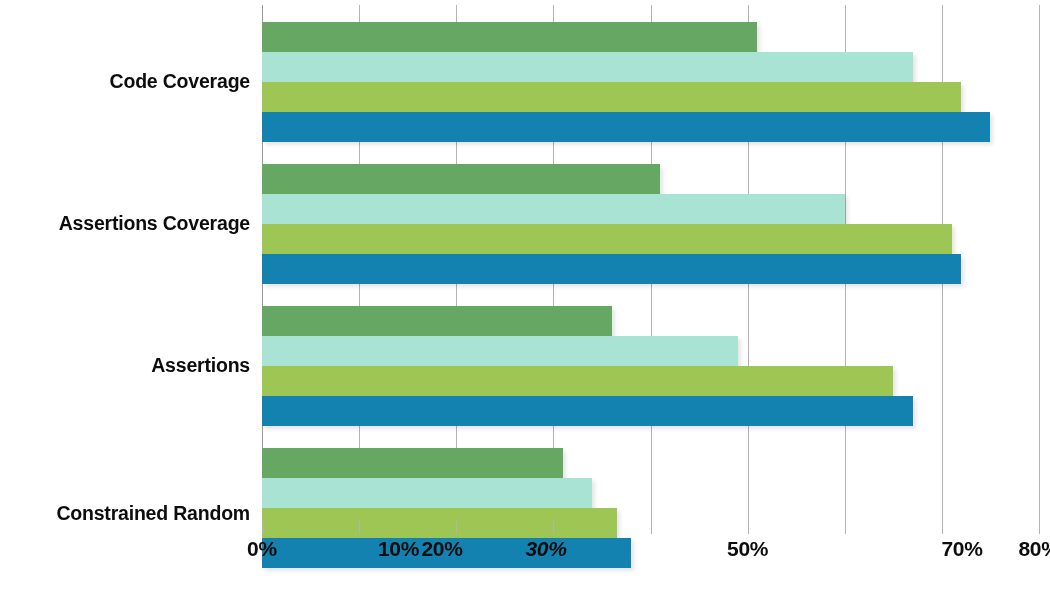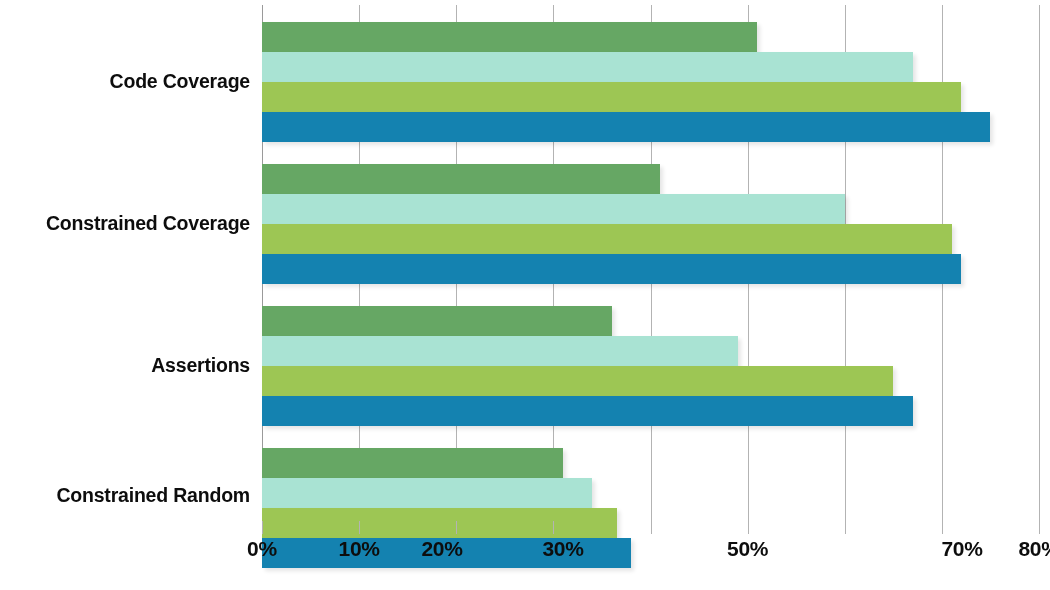--- a/index.html
+++ b/index.html
@@ -112,23 +112,23 @@
     letter-spacing: -0.3px;
   }
 </style>
 </head>
 <body>
 
 <div id="chart-root">
 
   <div id="category-labels">
       <div class="cat-label-box" style="top: 72px;">Code Coverage</div>
-      <div class="cat-label-box" style="top: 214px;">Constrained Coverage</div>
+      <div class="cat-label-box" style="top: 214px;">Assertions Coverage</div>
       <div class="cat-label-box" style="top: 356px;">Assertions</div>
-      <div class="cat-label-box" style="top: 486px;">Constrained Random</div>
+      <div class="cat-label-box" style="top: 504px;">Constrained Random</div>
     </div>
 
   <div id="plot-area">
     <div id="gridlines">
         <div class="gridline axis-zero" style="left: 0px;"></div>
         <div class="gridline" style="left: 97.125px;"></div>
         <div class="gridline" style="left: 194.25px;"></div>
         <div class="gridline" style="left: 291.375px;"></div>
         <div class="gridline" style="left: 388.5px;"></div>
         <div class="gridline" style="left: 485.625px;"></div>
@@ -151,25 +151,25 @@
         <div class="bar" style="left: 0px; top: 391px; width: 650.737px; background: rgb(20, 130, 176);"></div>
         <div class="bar" style="left: 0px; top: 443px; width: 301.087px; background: rgb(102, 167, 100);"></div>
         <div class="bar" style="left: 0px; top: 473px; width: 330.225px; background: rgb(169, 227, 211);"></div>
         <div class="bar" style="left: 0px; top: 503px; width: 354.506px; background: rgb(157, 198, 84);"></div>
         <div class="bar" style="left: 0px; top: 533px; width: 369.075px; background: rgb(20, 130, 176);"></div>
       </div>
     <div id="x-axis-ticks">
         <div class="tick-mark" style="left: 0px;"></div>
         <div class="tick-label" style="left: 0px;">0%</div>
         <div class="tick-mark" style="left: 97.125px;"></div>
-        <div class="tick-label" style="left: 97.125px;">10%</div>
+        <div class="tick-label" style="left: 97.125px; text-align: right;">10%</div>
         <div class="tick-mark" style="left: 194.25px;"></div>
         <div class="tick-label" style="left: 180px;">20%</div>
         <div class="tick-mark" style="left: 291.375px;"></div>
-        <div class="tick-label" style="left: 301px;">30%</div>
+        <div class="tick-label" style="left: 284px; font-style: italic;">30%</div>
         <div class="tick-mark" style="left: 388.5px;"></div>
         <div class="tick-mark" style="left: 485.625px;"></div>
         <div class="tick-label" style="left: 485.625px;">50%</div>
         <div class="tick-mark" style="left: 582.75px;"></div>
         <div class="tick-mark" style="left: 679.875px;"></div>
         <div class="tick-label" style="left: 700px;">70%</div>
         <div class="tick-mark" style="left: 777px;"></div>
         <div class="tick-label" style="left: 777px;">80%</div>
       </div>
   </div>

